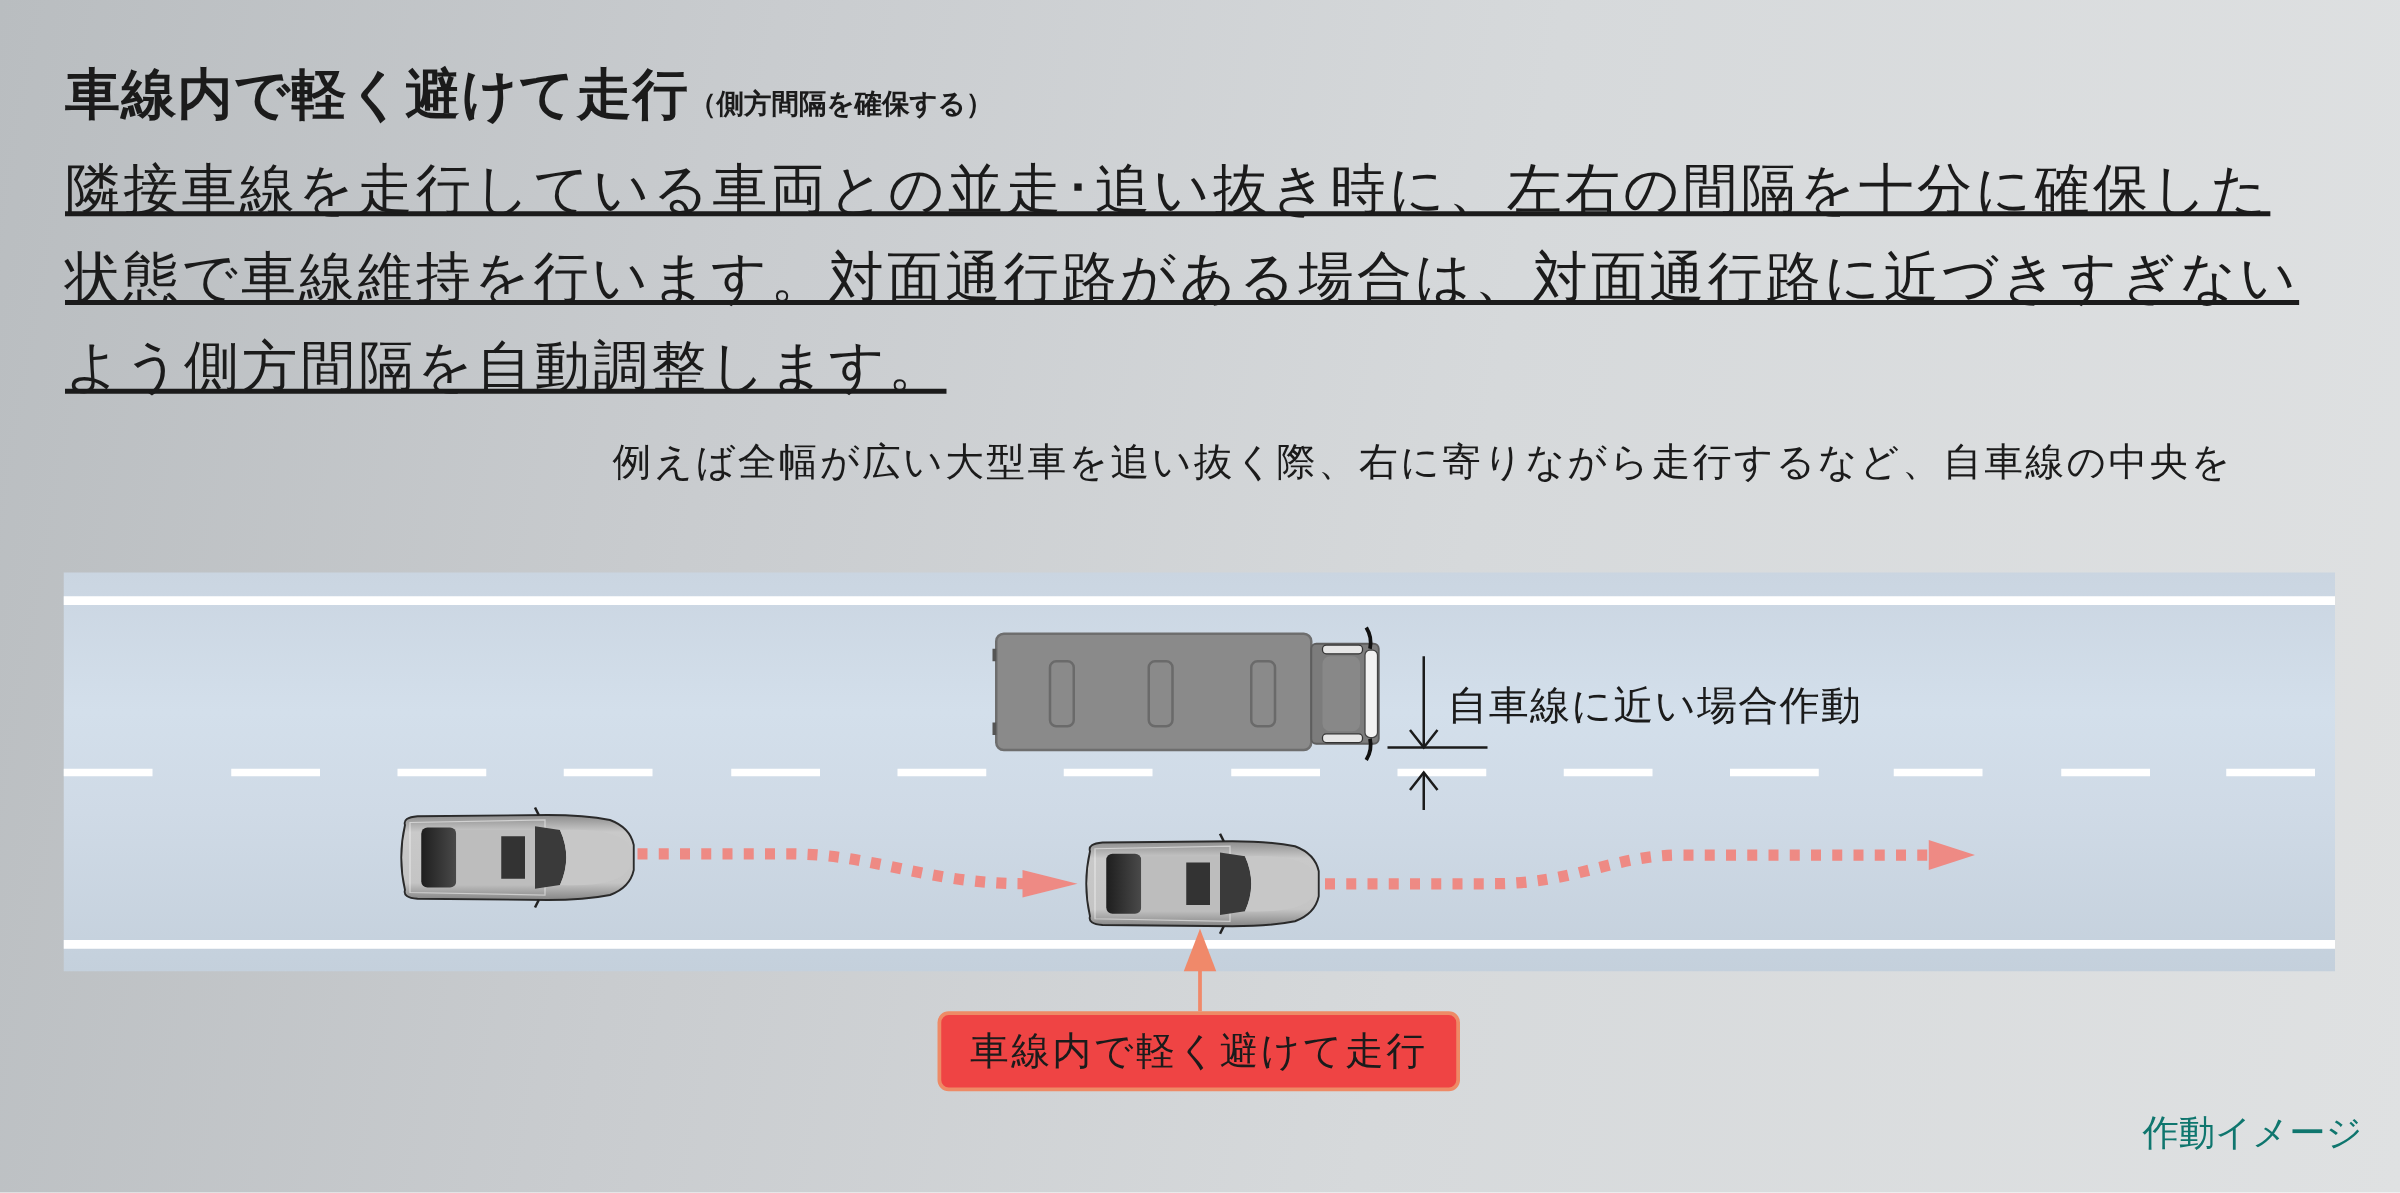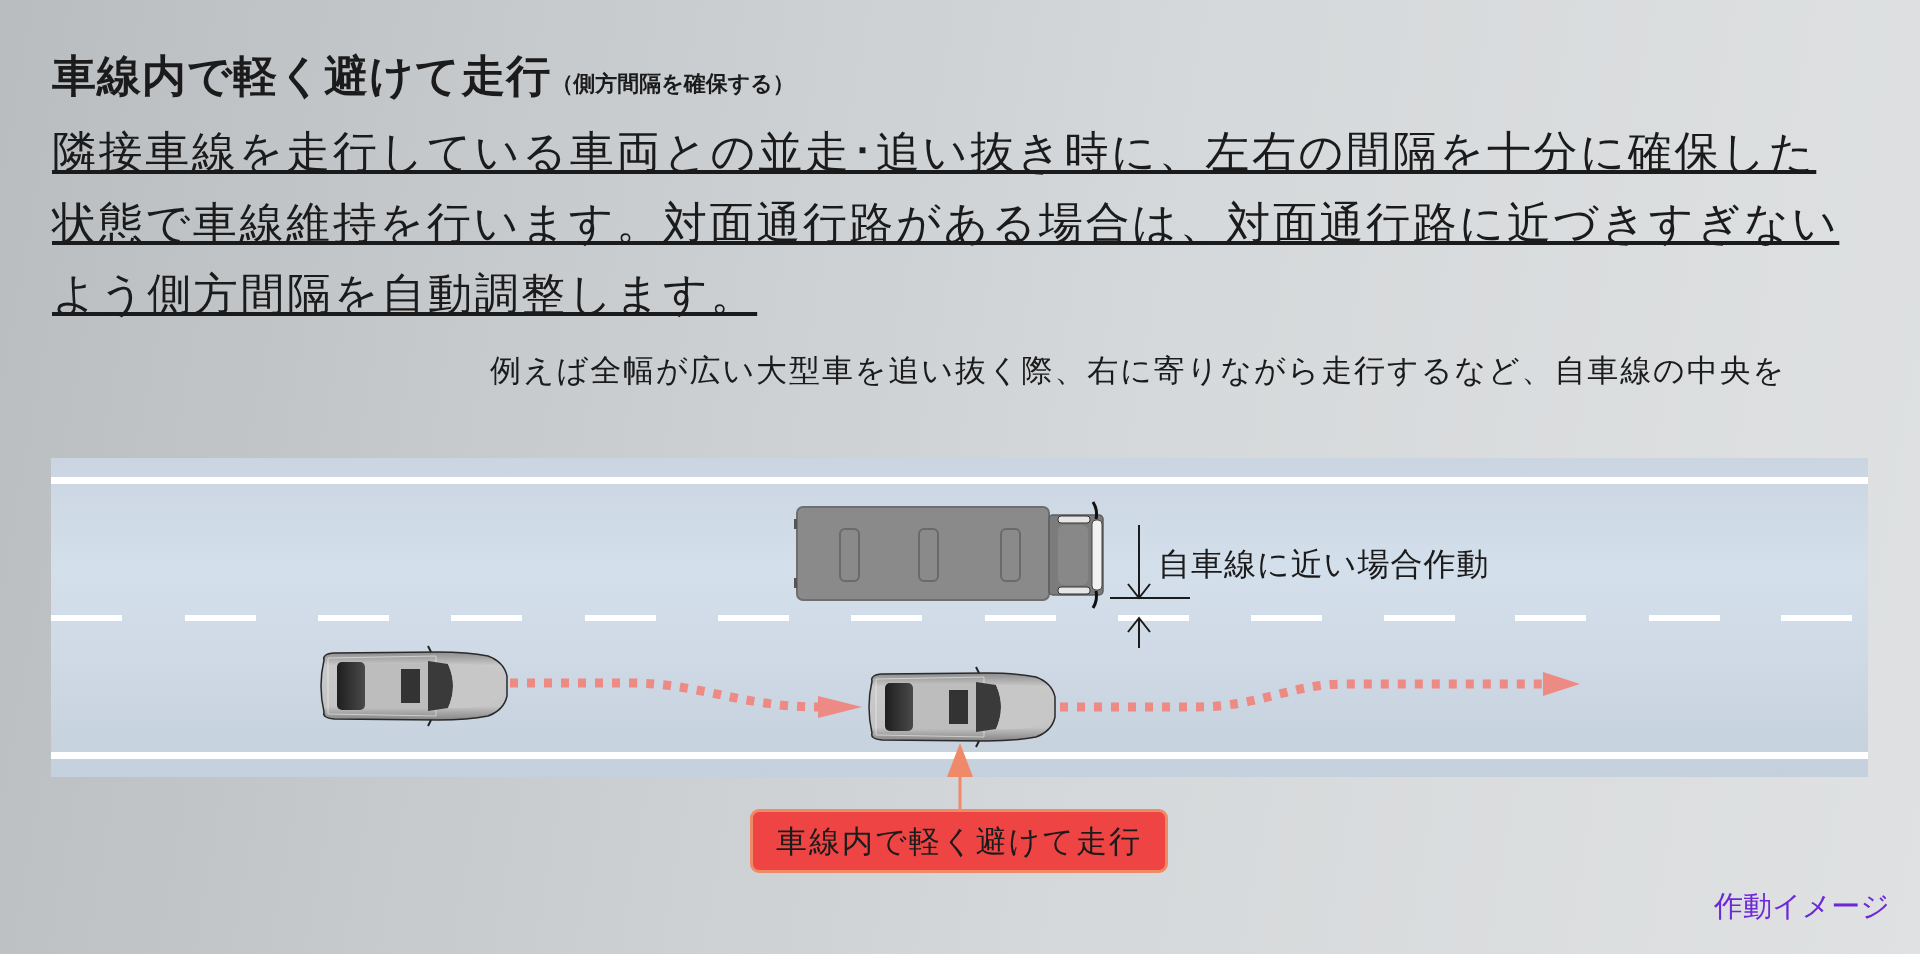--- a/index.html
+++ b/index.html
@@ -38,21 +38,21 @@
     letter-spacing:1px; white-space:nowrap; color:#1b1b1b;
   }
   .callout {
     position:absolute; left:752px; top:809px; width:412px; height:58px;
     border:3px solid #ee8a66; border-radius:9px; background:#ef4444;
     font-size:31px; line-height:58px; text-align:center; letter-spacing:2px; color:#1b1b1b;
     box-sizing:content-box; margin-left:-2px;
   }
   .caption {
     position:absolute; left:1714px; top:886px; font-size:29px; line-height:40px;
-    white-space:nowrap; color:#6d28d9;
+    white-space:nowrap; color:#0f766e;
   }
 </style>
 </head>
 <body>
 
 <div class="title">
   <span>車線内で軽く避けて走行</span><span class="sub">（側方間隔を確保する）</span>
 </div>
 
 <div class="body-text">

